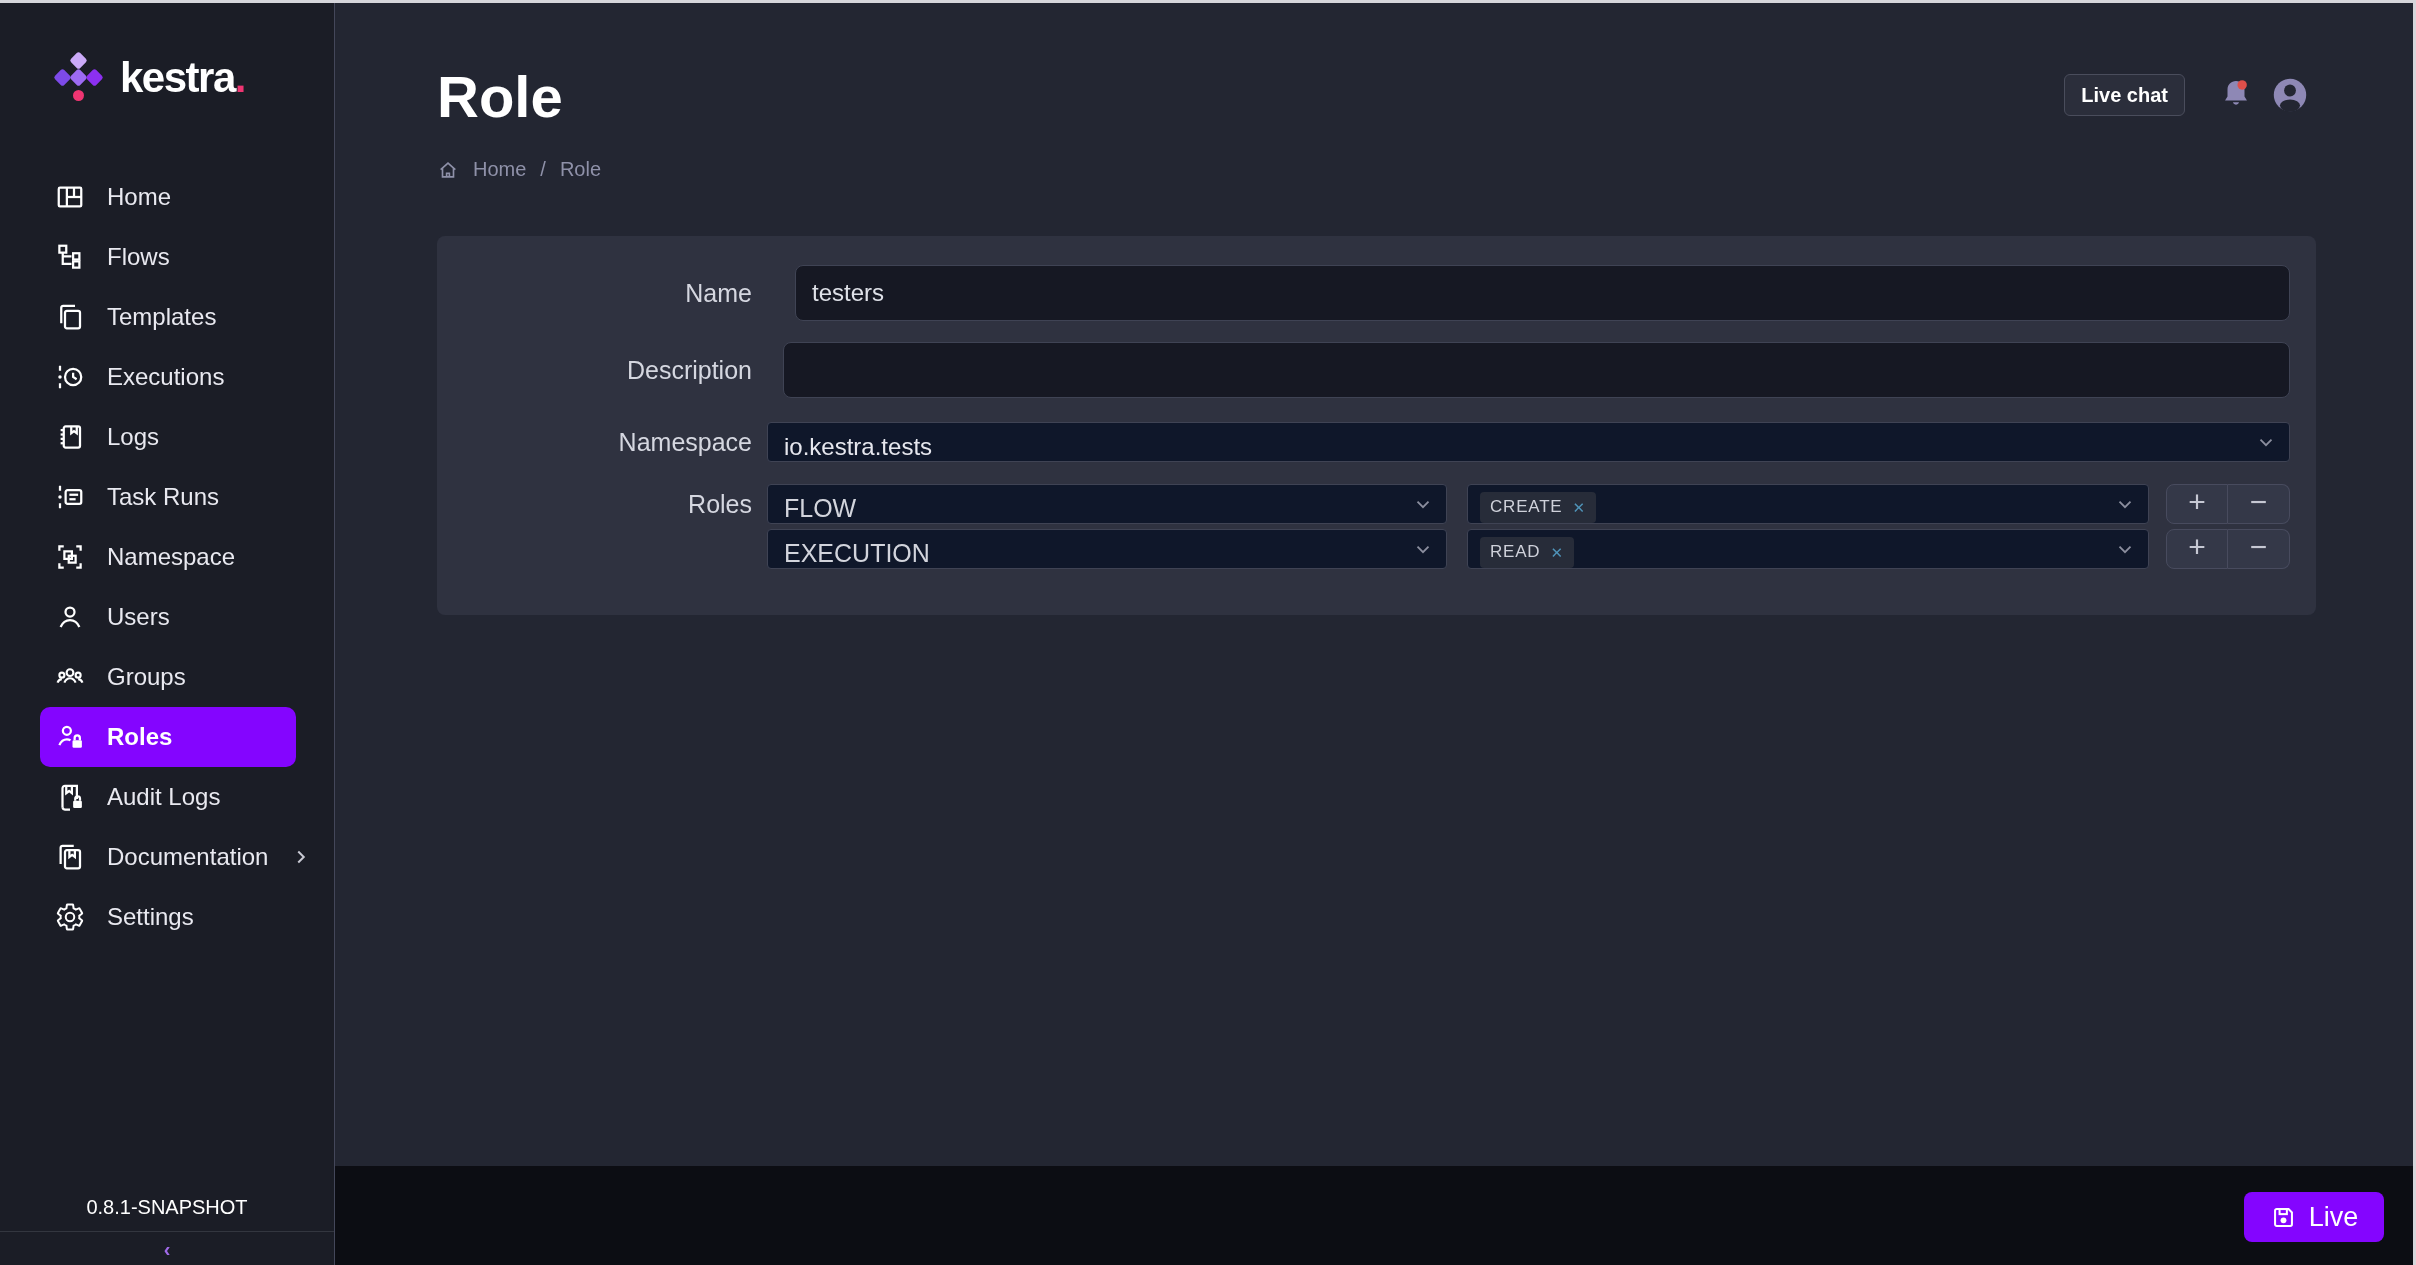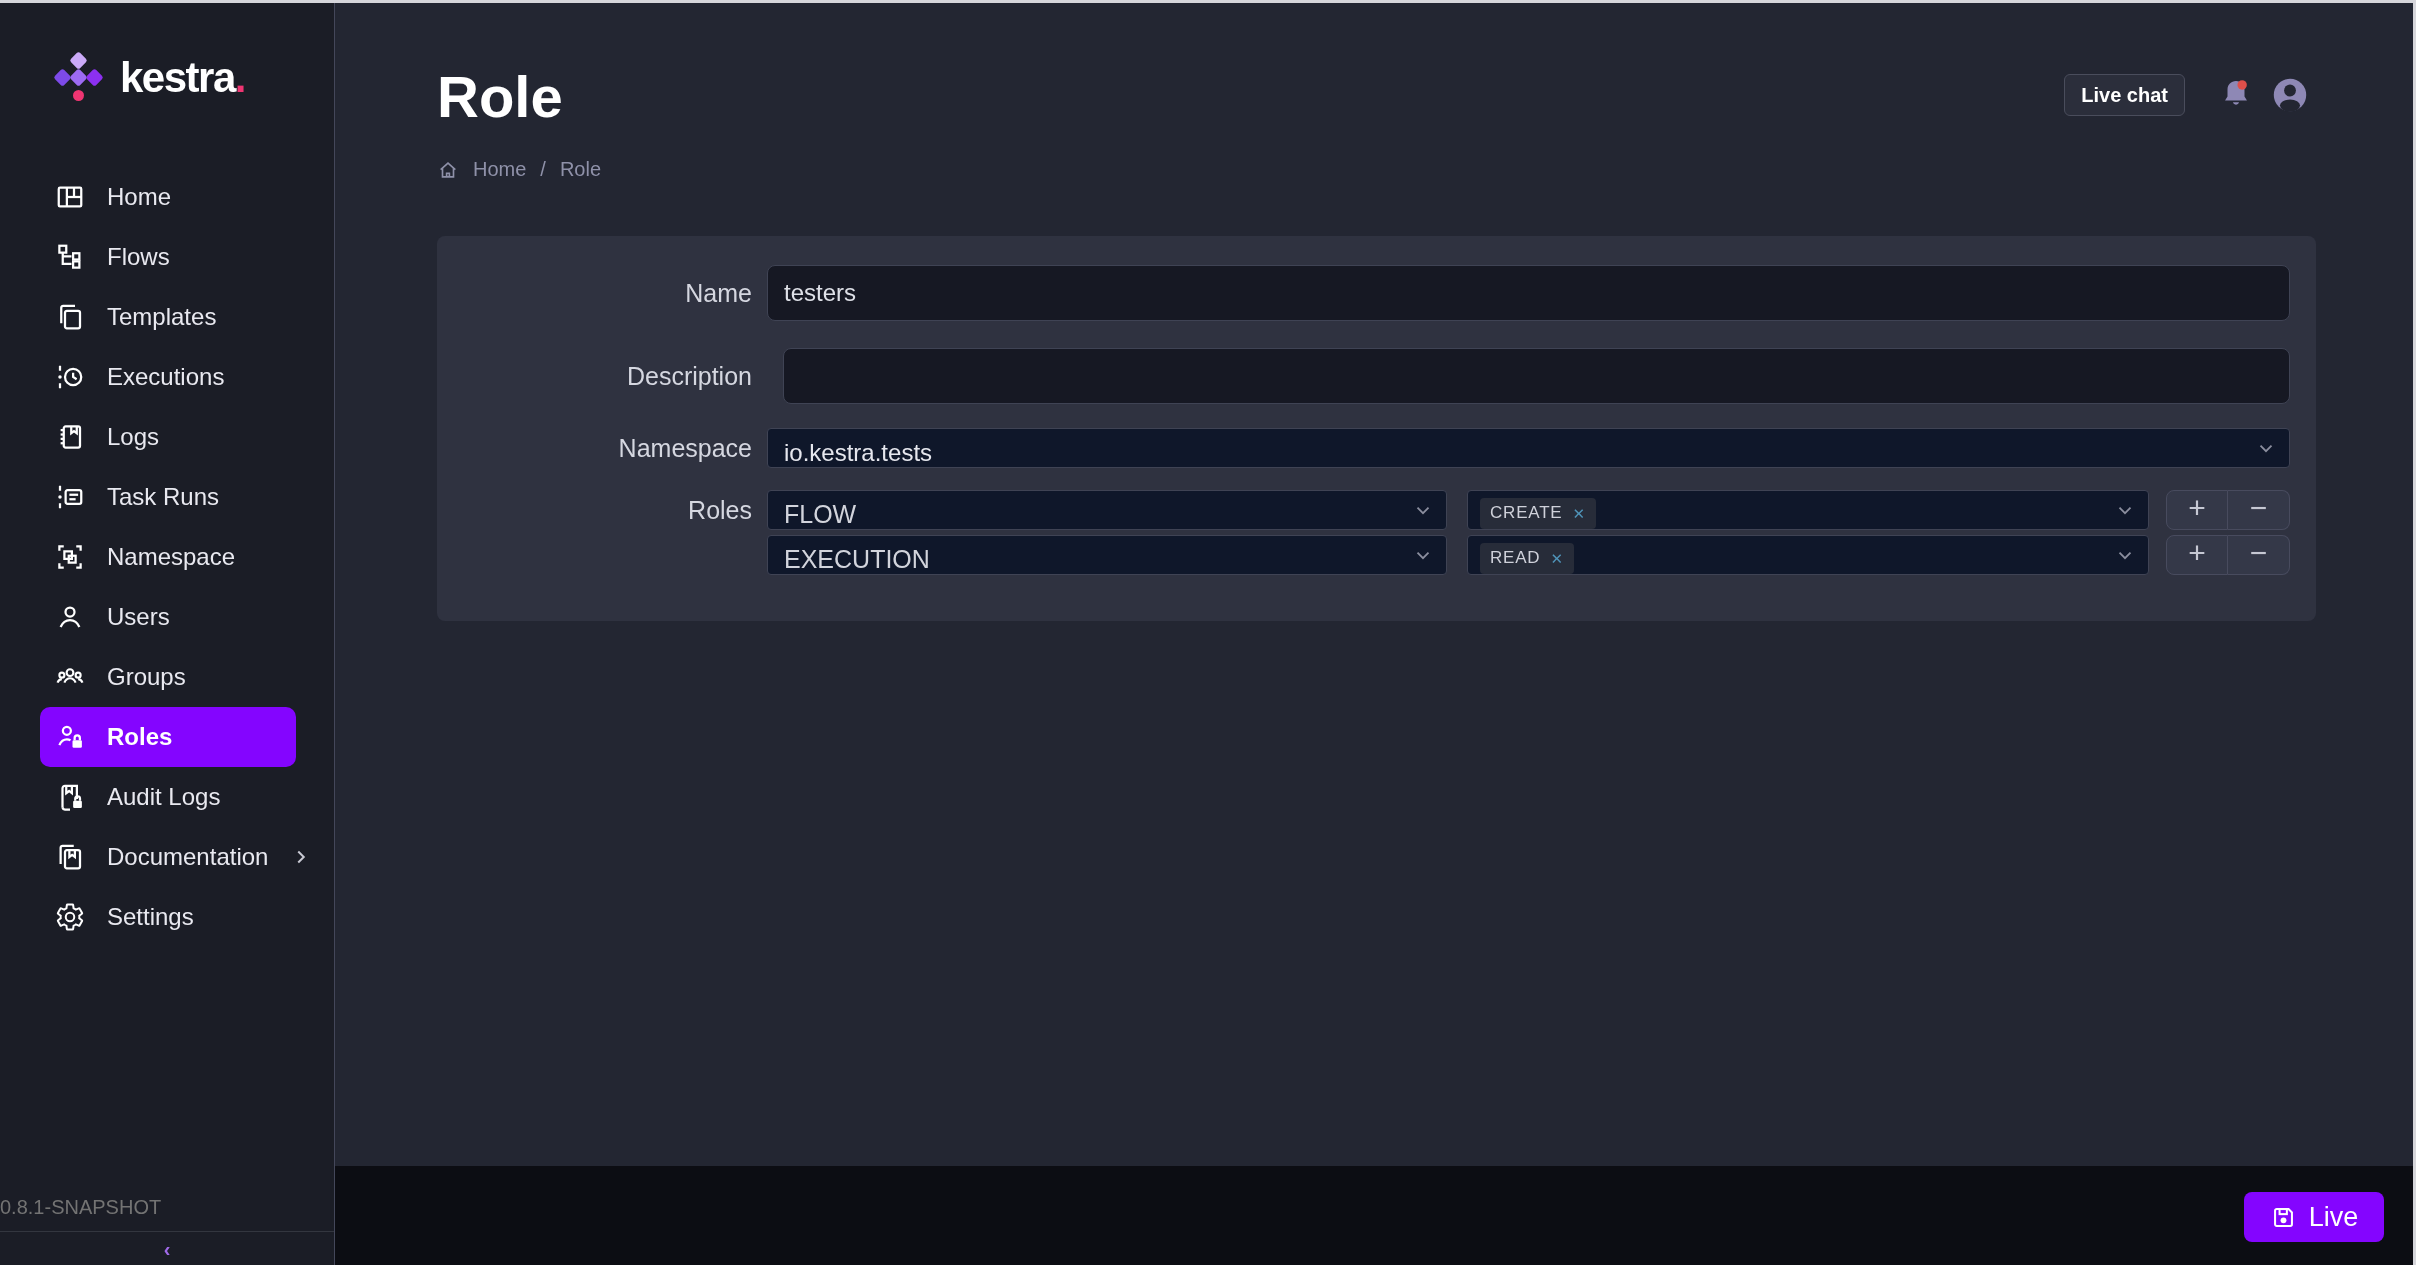--- a/index.html
+++ b/index.html
@@ -36,21 +36,21 @@
   .nav-item {
     display:flex; align-items:center; gap:22px;
     height:60px; margin:0 38px 0 40px; padding-left:15px;
     border-radius:10px; font-size:24px; color:#e9e9f0; cursor:pointer;
   }
   .nav-item .nicon { width:30px; height:30px; flex:none; display:flex; align-items:center; justify-content:center; }
   .nav-item.active { background:#8405ff; font-weight:700; color:#fff; }
   .nav-chevron { margin-left:auto; margin-right:8px; display:flex; }
 
   .sidebar-bottom { margin-top:auto; }
-  .version { font-size:20px; color:#737373; padding-bottom:12px; }
+  .version { text-align:center; font-size:20px; color:#ffffff; padding-bottom:12px; }
   .collapse-bar { border-top:1px solid #33363f; height:34px; display:flex; align-items:center; justify-content:center; }
   .collapse-chevron { color:#a06ae8; font-size:20px; font-weight:700; line-height:1; cursor:pointer; }
 
   
   .page-title { position:absolute; left:437px; top:63px; font-size:58px; font-weight:700; color:#fff; }
   .breadcrumb { position:absolute; left:437px; top:158px; display:flex; align-items:center; gap:14px; font-size:20px; color:#8f91a9; }
   .breadcrumb .crumb-link { cursor:pointer; }
   .topbar-right { position:absolute; top:74px; right:107px; display:flex; align-items:center; }
   .live-chat-btn {
     height:42px; padding:0 16px; background:#2b2e3b; border:1px solid #4a4d5c; border-radius:6px;
@@ -60,21 +60,21 @@
   .avatar-wrap { margin-left:16px; cursor:pointer; display:flex; }
 
   
   .card {
     position:absolute; left:437px; top:236px; width:1879px;
     background:#2f3240; border-radius:8px;
     padding:29px 0 46px 0;
   }
   .form-row { display:flex; align-items:center; padding-right:26px; }
   .row-label { width:330px; flex:none; text-align:right; padding-right:15px; font-size:25px; color:#d5d7e0; align-self:center; }
-  .mb21 { margin-bottom:27px; } .mb24 { margin-bottom:24px;gap:16px; } .mb22 { margin-bottom:22px; } .mb5 { margin-bottom:5px; }
+  .mb21 { margin-bottom:21px;gap:28px; } .mb24 { margin-bottom:24px;gap:16px; } .mb22 { margin-bottom:22px; } .mb5 { margin-bottom:5px; }
   .text-input {
     flex:1; height:56px; background:#161823; border:1px solid #3f4354; border-radius:8px;
     color:#dfe1e8; font-size:24px; padding:0 16px; font-family:"Liberation Sans", sans-serif; outline:none;
   }
   .select-box {
     position:relative; height:40px; background:#0f172a; border:1px solid #3f4354; border-radius:4px;
     display:flex; align-items:flex-end; cursor:pointer;
   }
   .select-box.grow { flex:1; }
   .select-value { font-size:24px; color:#e6e7ee; padding-left:16px; }

